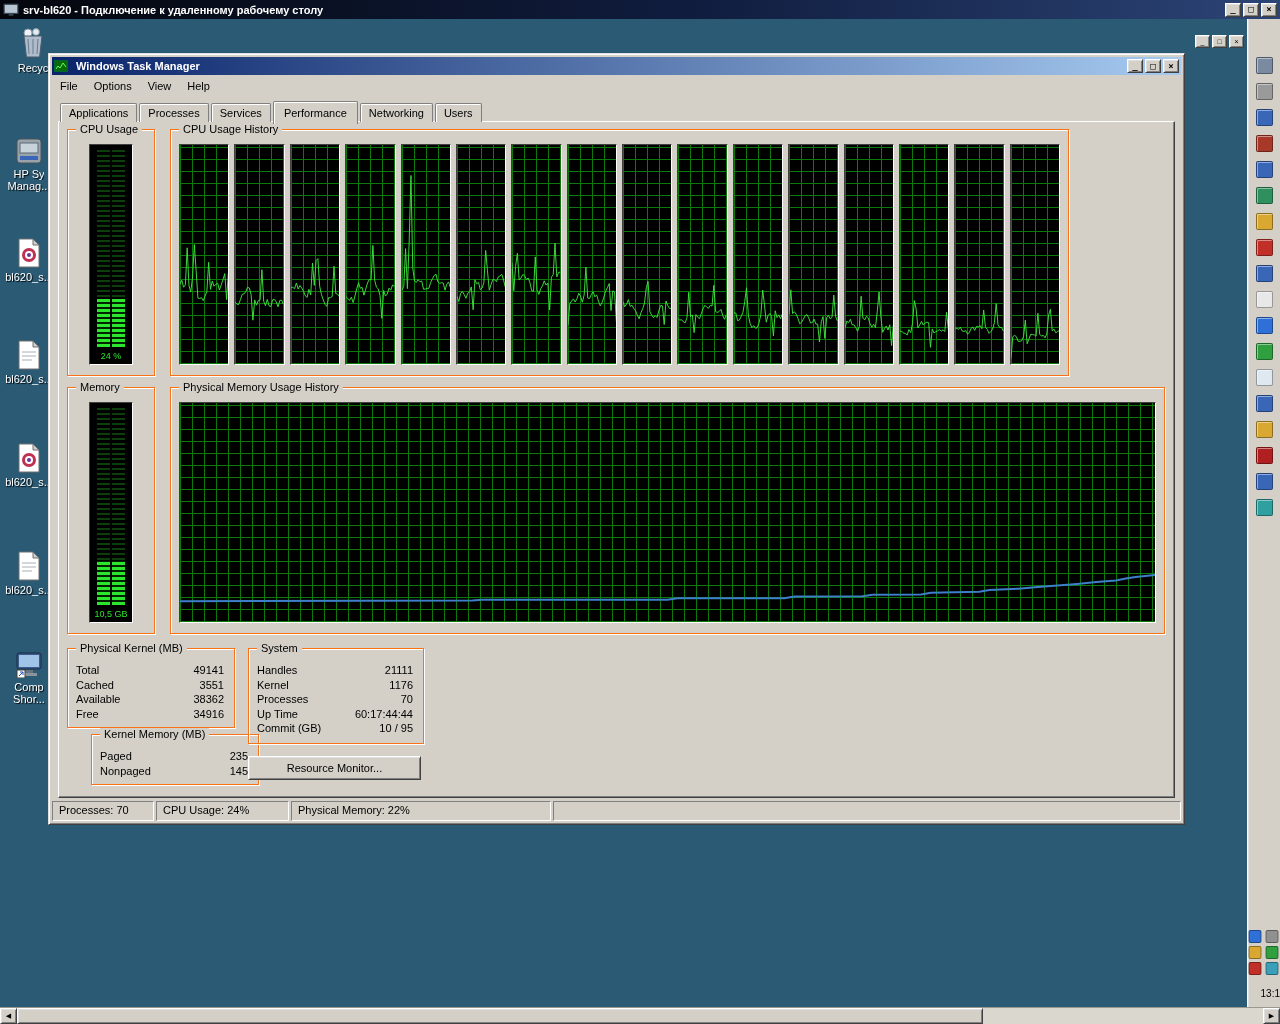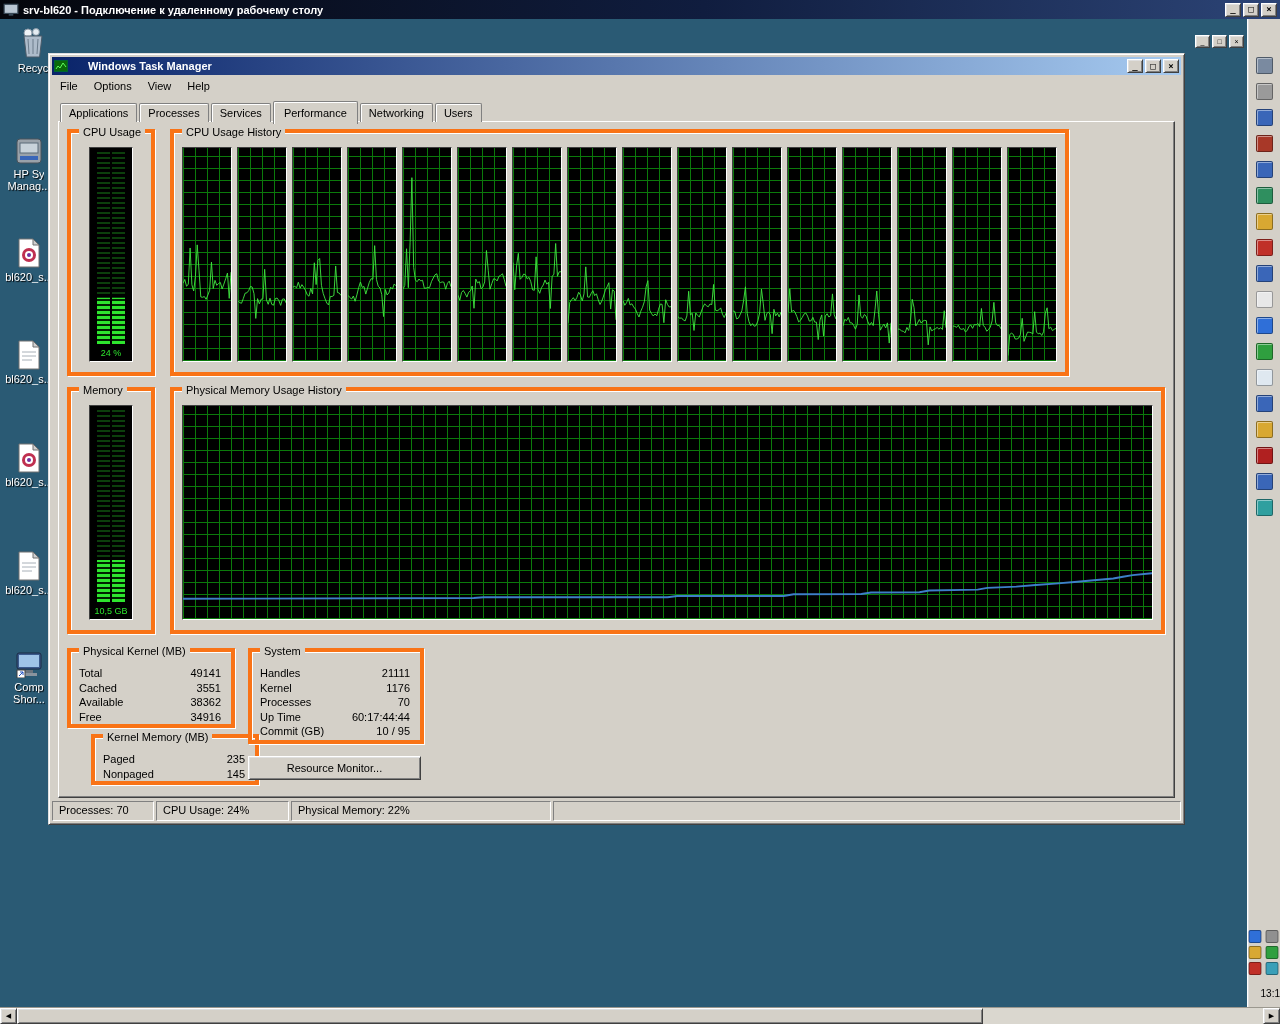--- a/index.html
+++ b/index.html
@@ -52,39 +52,39 @@
   
   .tm{
     position:absolute; left:48px; top:34px; width:1137px; height:772px;
     background:#d4d0c8;
     border:1px solid; border-color:#dfdfdf #404040 #404040 #dfdfdf;
     box-shadow:inset 1px 1px 0 #fff, inset -1px -1px 0 #808080;
   }
   .tm-title{
     position:absolute; top:3px; left:3px; right:3px; height:18px;
     background:linear-gradient(90deg,#0a246a,#a6caf0);
-    color:#fff; font-weight:bold; display:flex; align-items:center; gap:20px; padding:0 2px;
+    color:#fff; font-weight:bold; display:flex; align-items:center; gap:8px; padding:0 2px;
   }
   .tm-title .tbuttons{ margin-left:auto; display:flex; gap:2px; }
   .tm-menubar{ position:absolute; top:23px; left:3px; right:3px; height:18px; display:flex; align-items:center; }
   .menu-item{ padding:2px 8px; }
   .tabs{ position:absolute; top:46px; left:11px; height:22px; display:flex; align-items:flex-end; z-index:2; }
   .tab{
     padding:3px 8px 3px; background:#d4d0c8; margin-right:2px; position:relative;
     border:1px solid #808080; border-bottom:none; border-radius:2px 2px 0 0;
     box-shadow:inset 1px 1px 0 #fff;
   }
   .tab.active{ padding:5px 10px 5px; z-index:4; margin-bottom:-2px; }
   .tab-page{
     position:absolute; top:67px; left:9px; right:9px; bottom:26px; background:#d4d0c8;
     border:1px solid; border-color:#ffffff #404040 #404040 #ffffff;
     box-shadow:inset -1px -1px 0 #808080; z-index:1;
   }
   
-  .group{ position:absolute; border:4px solid #f97316;
+  .group{ position:absolute; border:1px solid #f97316;
           box-shadow:1px 1px 0 #fff, inset 1px 1px 0 #fff; }
   .group-label{ position:absolute; top:-7px; left:8px; background:#d4d0c8; padding:0 4px; white-space:nowrap; }
   
   .gauge-panel{
     position:absolute; left:50%; transform:translateX(-50%); top:14px; bottom:10px; width:44px;
     background:#000; border:1px solid; border-color:#404040 #fff #fff #404040;
     display:flex; flex-direction:column;
   }
   .led{ flex:1; margin:4px 7px 2px; position:relative; overflow:hidden; }
   .led-dim{ position:absolute; inset:0;

